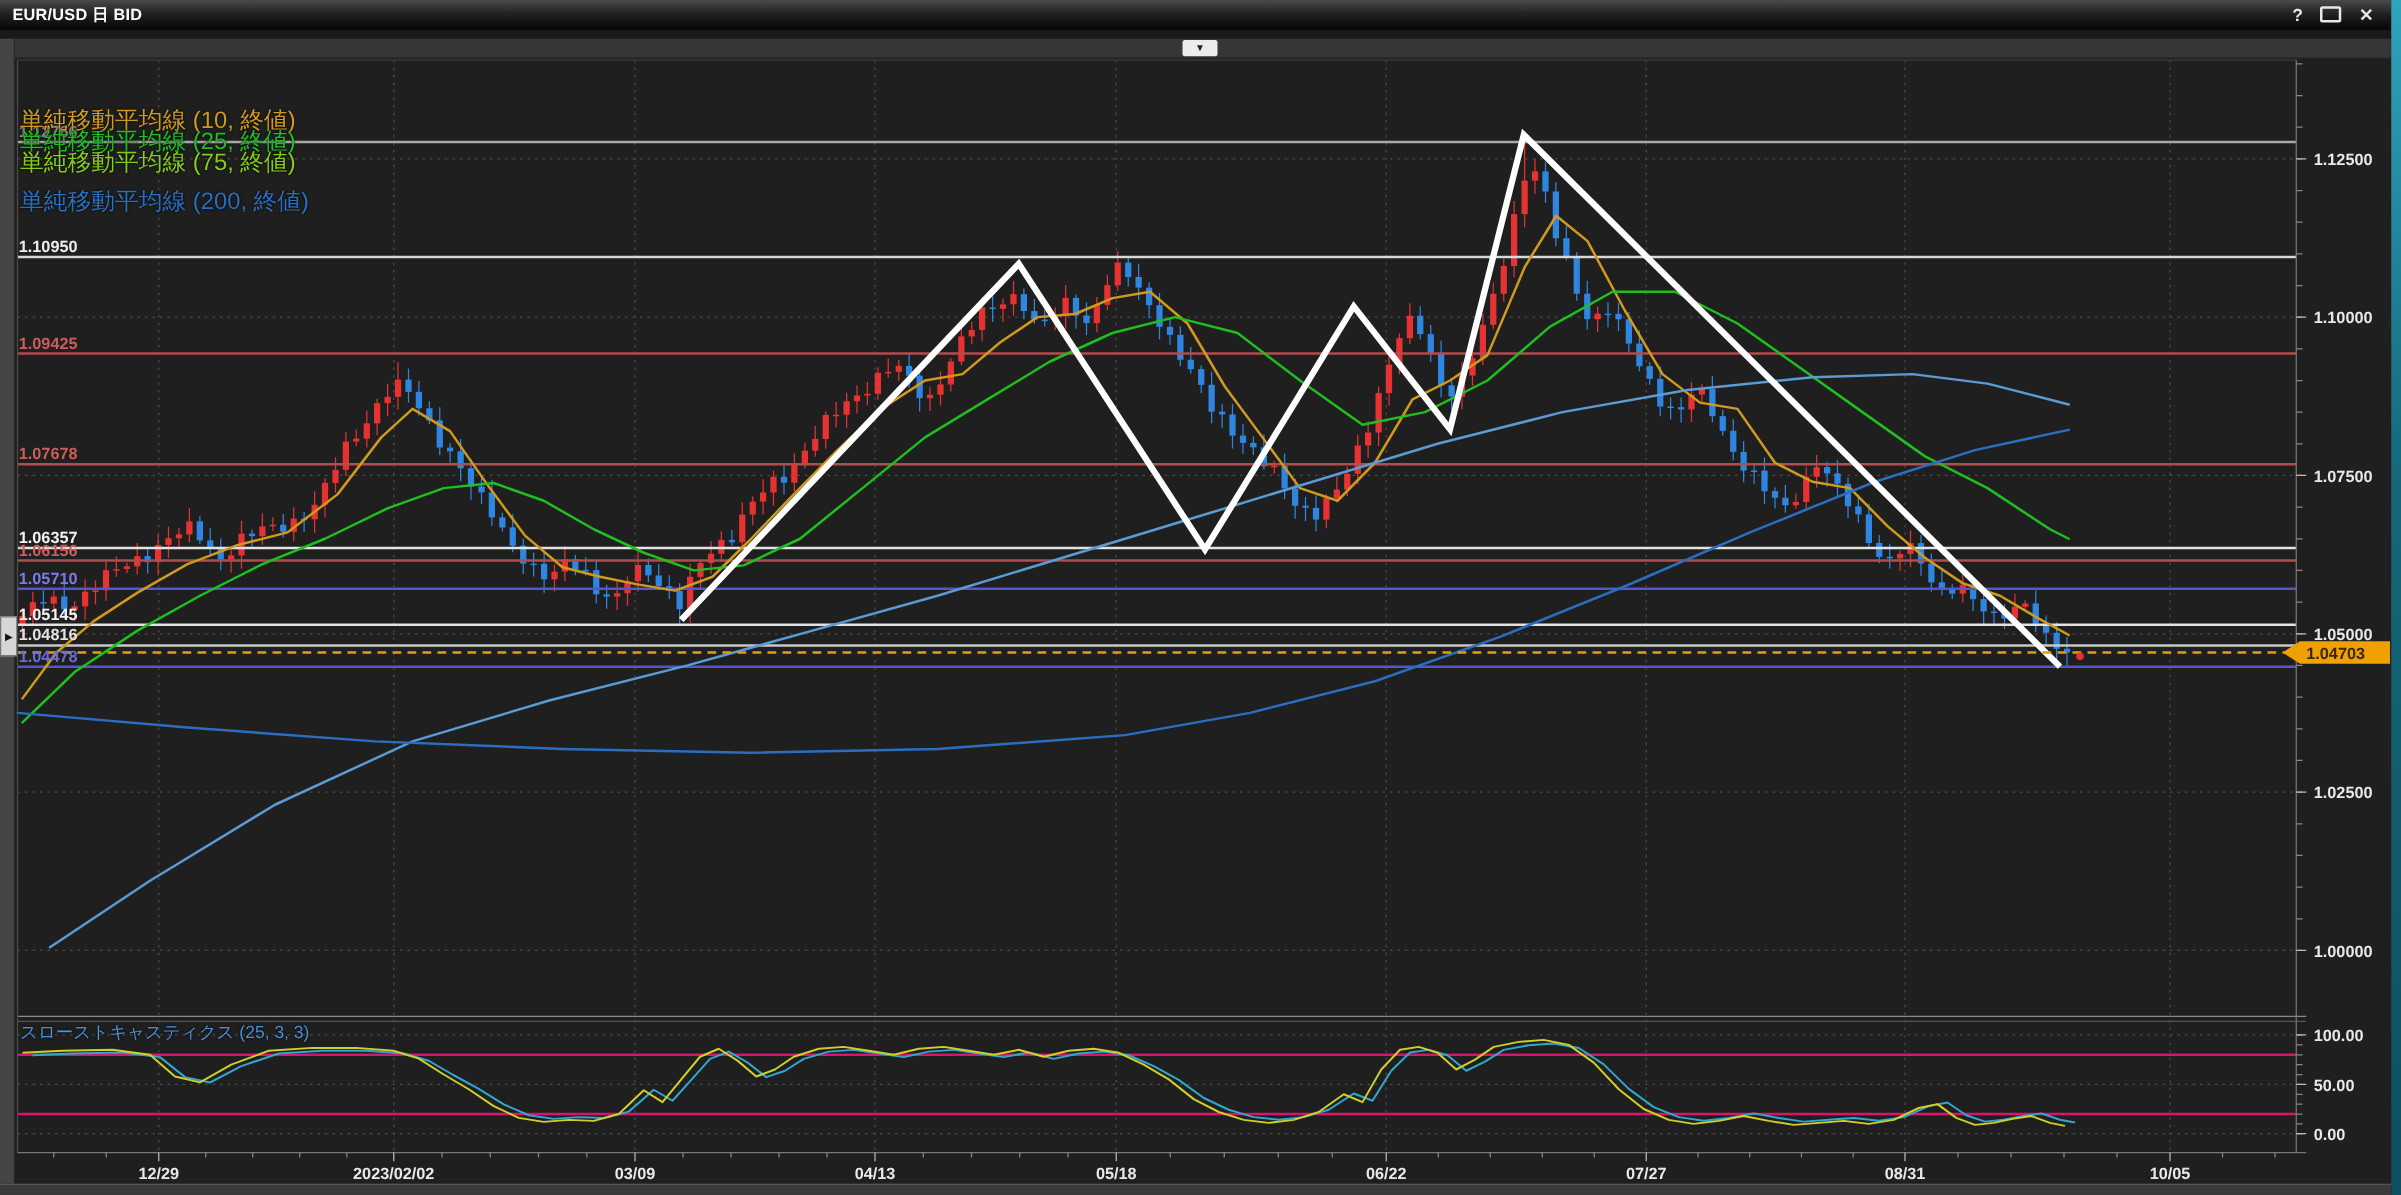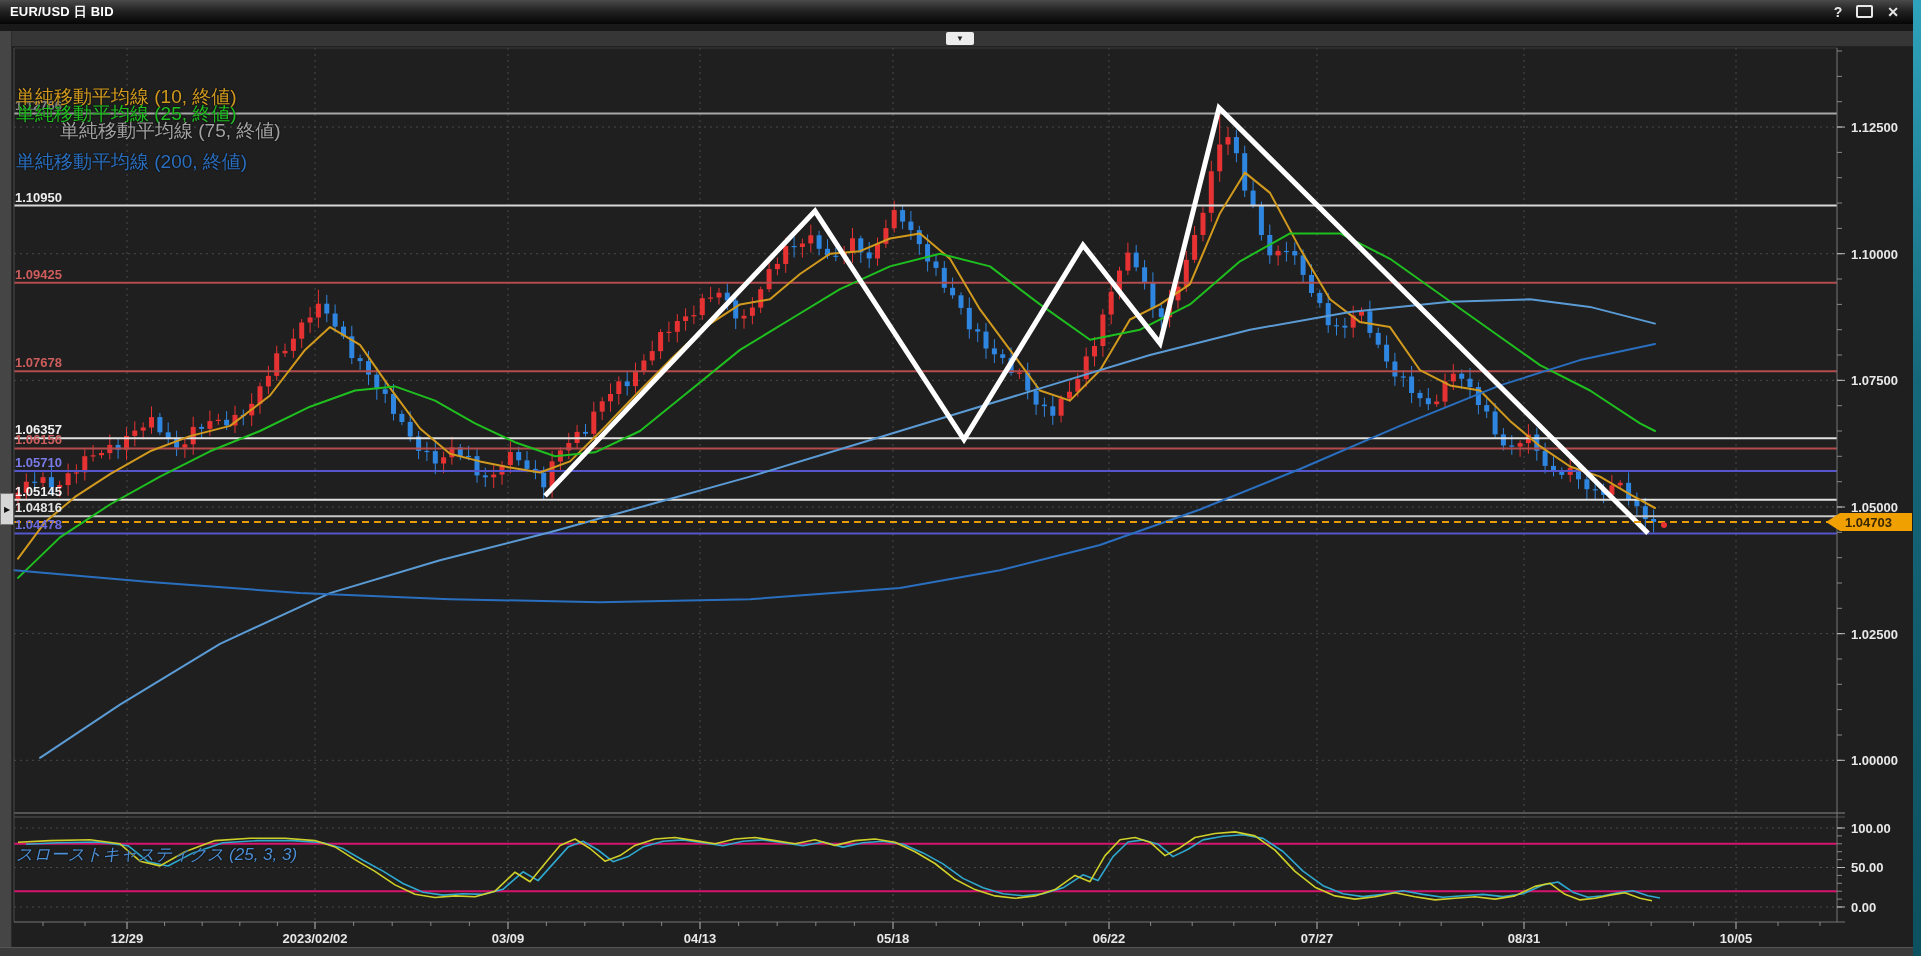--- a/index.html
+++ b/index.html
@@ -23,21 +23,21 @@
   #leftstrip{position:absolute;left:0;top:31px;width:11px;height:916px;background:#454545;border-right:1px solid #2a2a2a;}
   #left-expander{position:absolute;left:0;top:493px;width:12px;height:30px;background:#d6d6d6;
     color:#111;font-size:8px;display:flex;align-items:center;justify-content:center;border:1px solid #777;}
   #rightstrip{position:absolute;right:0;top:0;width:8px;height:956px;
     background:linear-gradient(to bottom,#2fa3bd 0%,#15687a 40%,#0d505f 100%);}
   #bottomstrip{position:absolute;left:0;top:947px;width:1913px;height:9px;background:#3a3a3a;border-top:1px solid #555;}
   
   #chart-svg{position:absolute;left:0;top:0;width:1921px;height:956px;}
   
   #legend{position:absolute;left:16px;top:88px;font-size:19px;line-height:17px;text-shadow:0 0 2px #000;}
-  #stoch-legend{position:absolute;left:16px;top:843px;font-size:17px;color:#4d8fd6;text-shadow:0 0 2px #000;font-style:italic;}
+  #stoch-legend{position:absolute;left:16px;top:817px;font-size:14px;color:#4d8fd6;text-shadow:0 0 2px #000;}
   .t{user-select:none;}
 </style>
 </head>
 <body>
 
 <div id="window">
 
   <div id="titlebar">
     <span id="title" class="t">EUR/USD 日 BID</span>
     <span id="winbtns">
@@ -623,21 +623,21 @@
       <text x="15" y="495.65397350993396" fill="#f2f2f2" font-size="13" text-anchor="start" font-family="&quot;Liberation Sans&quot;,sans-serif" font-weight="bold">1.05145</text>
       <text x="15" y="512.3218543046361" fill="#e2e2e2" font-size="13" text-anchor="start" font-family="&quot;Liberation Sans&quot;,sans-serif" font-weight="bold">1.04816</text>
       <text x="15" y="529.4456953642384" fill="#6b6bdd" font-size="13" text-anchor="start" font-family="&quot;Liberation Sans&quot;,sans-serif" font-weight="bold">1.04478</text>
       <polygon points="1826,522.0466887417225 1840,513.0466887417225 1912,513.0466887417225 1912,531.0466887417225 1840,531.0466887417225" fill="#f0a000"></polygon>
       <text x="1845" y="527.0466887417225" fill="#3a2800" font-size="13" text-anchor="start" font-family="&quot;Liberation Sans&quot;,sans-serif" font-weight="bold">1.04703</text>
     </svg>
 
   <div id="legend">
     <div class="t" style="color: rgb(209, 154, 30);">単純移動平均線 (10, 終値)</div>
     <div class="t" style="color: rgb(31, 191, 31);">単純移動平均線 (25, 終値)</div>
-    <div class="t" style="color: #a3a3a3; margin-left: 44px;">単純移動平均線 (75, 終値)</div>
+    <div class="t" style="color: #84cc16;">単純移動平均線 (75, 終値)</div>
     <div class="t" style="color: rgb(42, 111, 191); margin-top: 14px;">単純移動平均線 (200, 終値)</div>
   </div>
 
   <div id="stoch-legend" class="t" style="color: rgb(77, 143, 214);">スローストキャスティクス (25, 3, 3)</div>
 
   <div id="rightstrip"></div>
   <div id="bottomstrip"></div>
 </div>
 
 </body></html>

